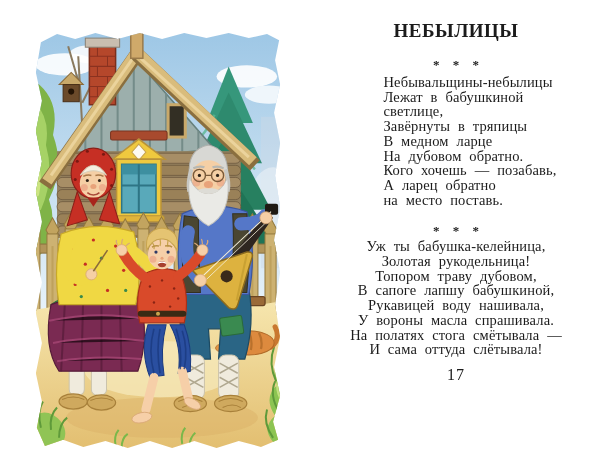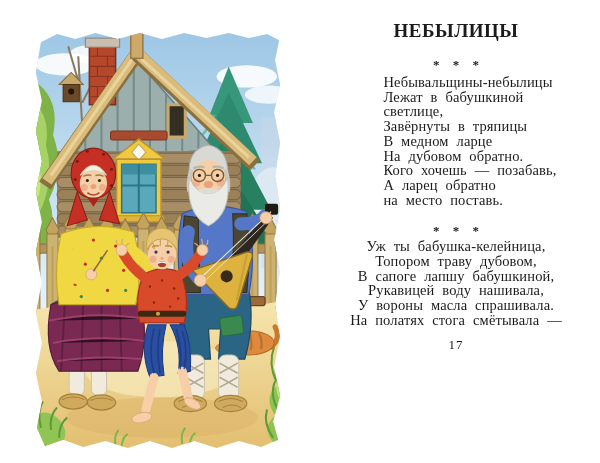--- a/index.html
+++ b/index.html
@@ -12,21 +12,21 @@
   .sep{font-weight:700;font-size:13px;letter-spacing:5px;padding-left:5px;}
   .sep-1{margin-top:15px;}
   .sep-2{margin-top:16px;}
   .stanza{font-size:14.5px;line-height:14.7px;word-spacing:.28em;letter-spacing:.01em;
           width:fit-content;text-align:left;}
   .stanza-1{margin-top:2px;margin-left:28px;}
   .stanza-2{text-align:center;}
   .line{white-space:nowrap;}
   .line.indent{}
   .line.pad-r{padding-right:12px;}
-  .page-number{margin-top:9px;font-size:13px;letter-spacing:1px;}
+  .page-number{margin-top:9px;font-size:16px;letter-spacing:1px;}
 </style>
 </head>
 <body>
 
 <div class="illustration">
 <svg viewBox="0 0 252 424" xmlns="http://www.w3.org/2000/svg">
   <defs>
     <linearGradient id="skyG" x1="0" y1="0" x2="0" y2="1">
       <stop offset="0" stop-color="#9cc6e5"></stop>
           <stop offset="1" stop-color="#ecf5fb"></stop>
@@ -340,20 +340,22 @@
     <div class="line">Завёрнуты в тряпицы</div>
     <div class="line">В медном ларце</div>
     <div class="line">На дубовом обратно.</div>
     <div class="line">Кого хочешь — позабавь,</div>
     <div class="line">А ларец обратно</div>
     <div class="line indent">на место поставь.</div>
   </div>
   <div class="sep sep-2">* * *</div>
   <div class="stanza stanza-2">
     <div class="line">Уж ты бабушка-келейница,</div>
+    <div class="line">Золотая рукодельница!</div>
     <div class="line">Топором траву дубовом,</div>
     <div class="line">В сапоге лапшу бабушкиной,</div>
     <div class="line">Рукавицей воду нашивала,</div>
     <div class="line">У вороны масла спрашивала.</div>
     <div class="line">На полатях стога смётывала —</div>
+    <div class="line">И сама оттуда слётывала!</div>
   </div>
   <div class="page-number">17</div>
 </div>
 
 </body></html>

